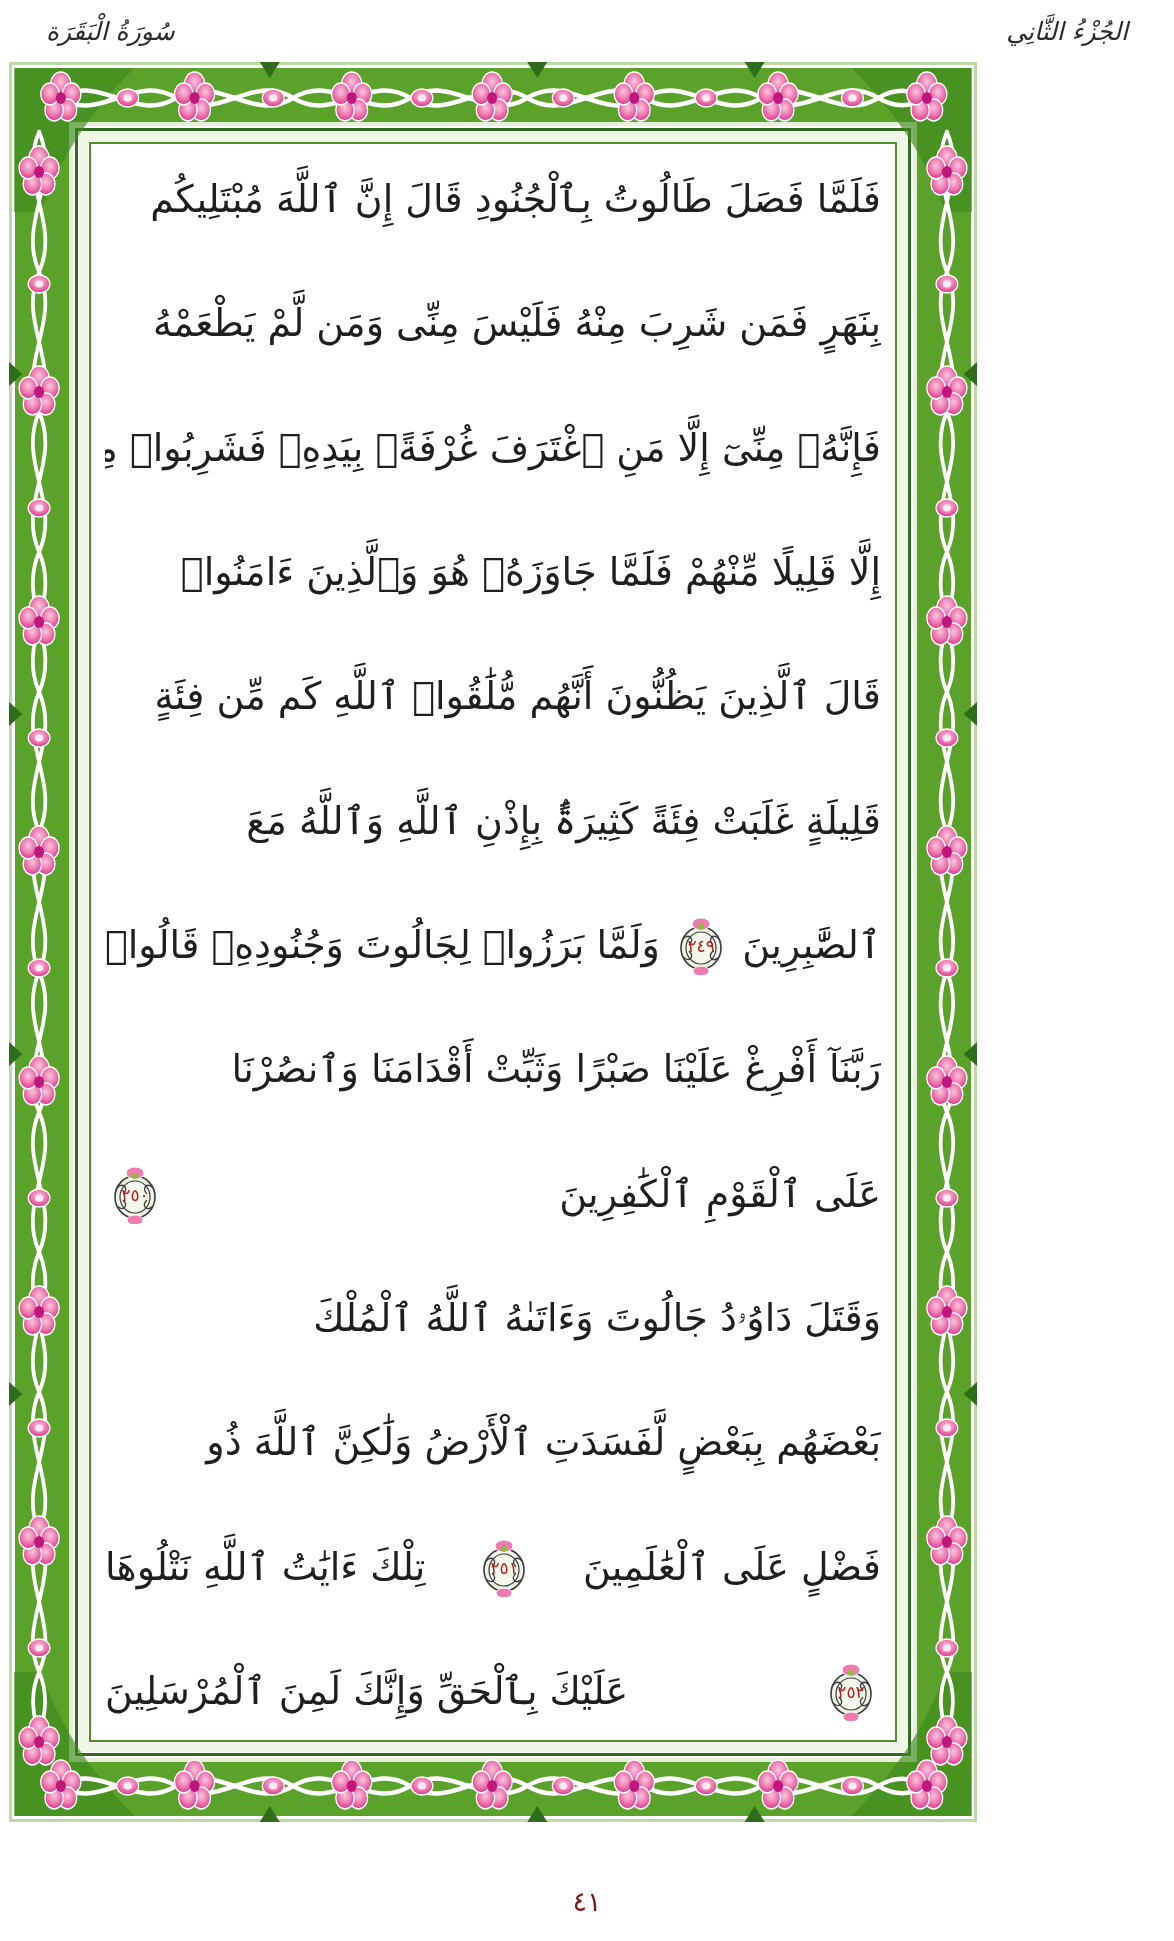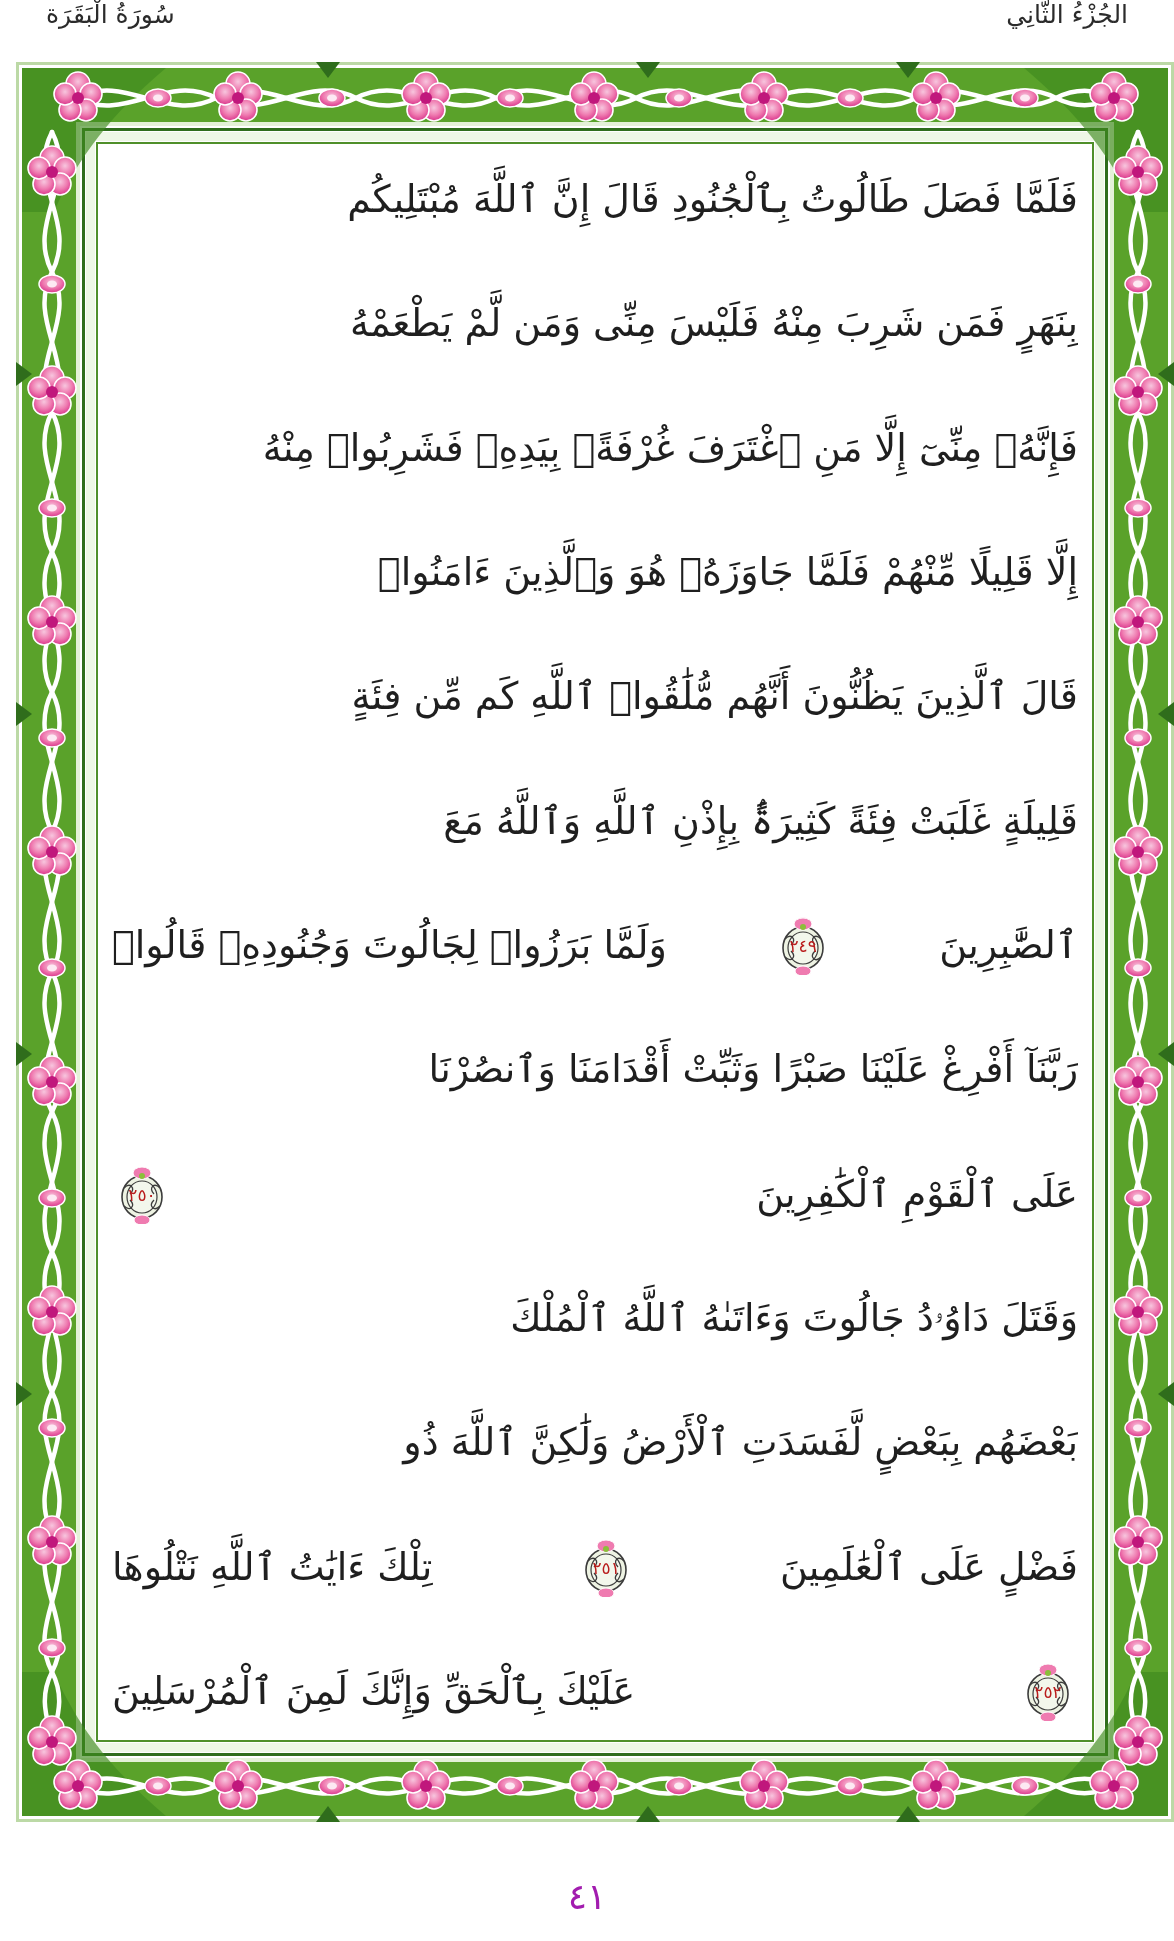--- a/index.html
+++ b/index.html
@@ -12,39 +12,40 @@
     position: relative;
     overflow: hidden;
   }
 
   
   .running-head {
     position: absolute;
     top: 0; left: 0; right: 0;
     height: 62px;
     display: flex;
-    align-items: flex-start;
+    align-items: center;
     justify-content: space-between;
     padding: 0 46px;
+    font-style: italic;
   }
   .run-title {
     font-family: "DejaVu Sans", sans-serif;
     font-size: 25px;
     color: #2b2b2b;
     direction: rtl;
     white-space: nowrap;
     letter-spacing: 0px;
   }
 
   
   .frame {
     position: absolute;
     top: 62px;
-    left: 16px;
-    width: 1158px;
+    left: 9px;
+    width: 968px;
     height: 1760px;
   }
 
   
   .frame-outer {
     position: absolute;
     inset: 0;
     border: 3px solid #bcd9a6;
     background: #ffffff;
   }
@@ -141,22 +142,22 @@
     line-height: 1;
     transform: translateY(1px);
   }
 
   
   .page-number {
     position: absolute;
     bottom: 24px;
     left: 0; right: 0;
     text-align: center;
-    font-size: 36px;
-    color: #a21caf;
+    font-size: 27px;
+    color: #7f1d1d;
     font-family: "DejaVu Sans", sans-serif;
   }
 </style>
 </head>
 <body>
 
 <div class="running-head">
   <span class="run-title">سُورَةُ الْبَقَرَة</span>
   <span class="run-title">الجُزْءُ الثَّانِي</span>
 </div>

